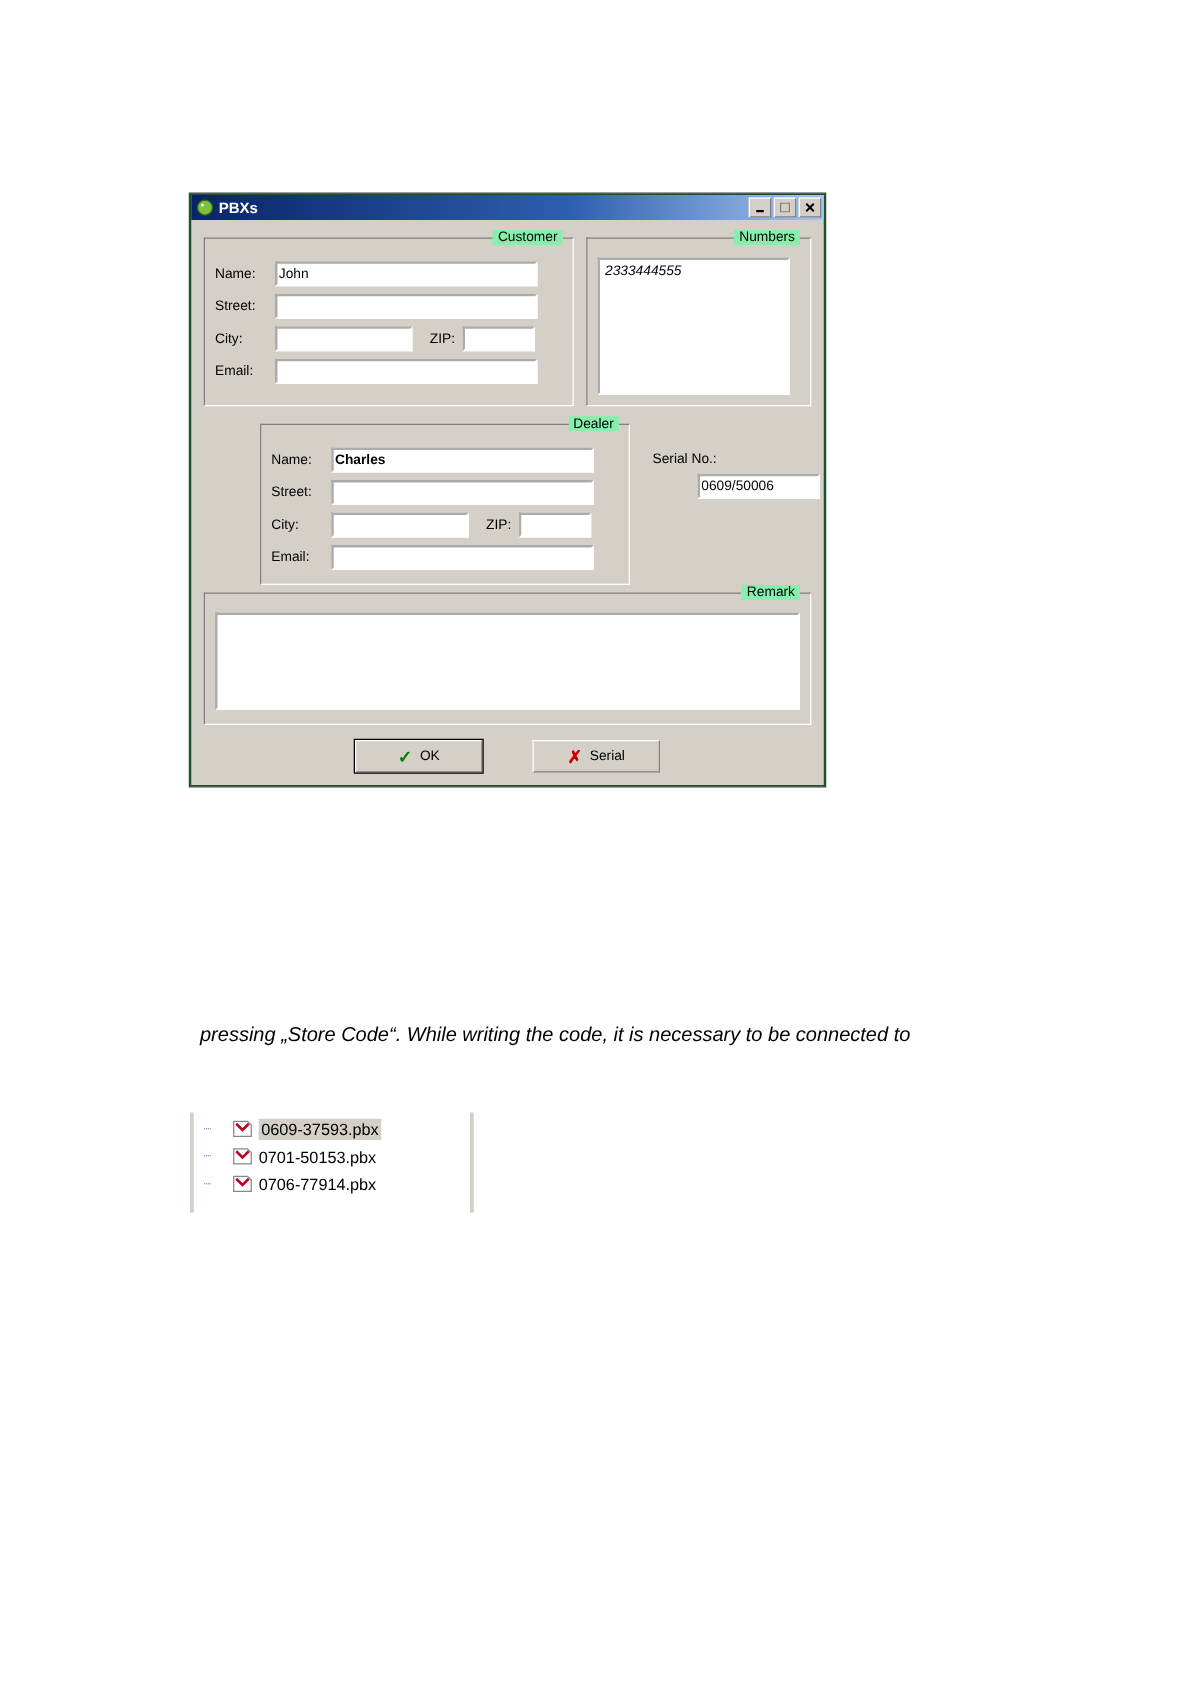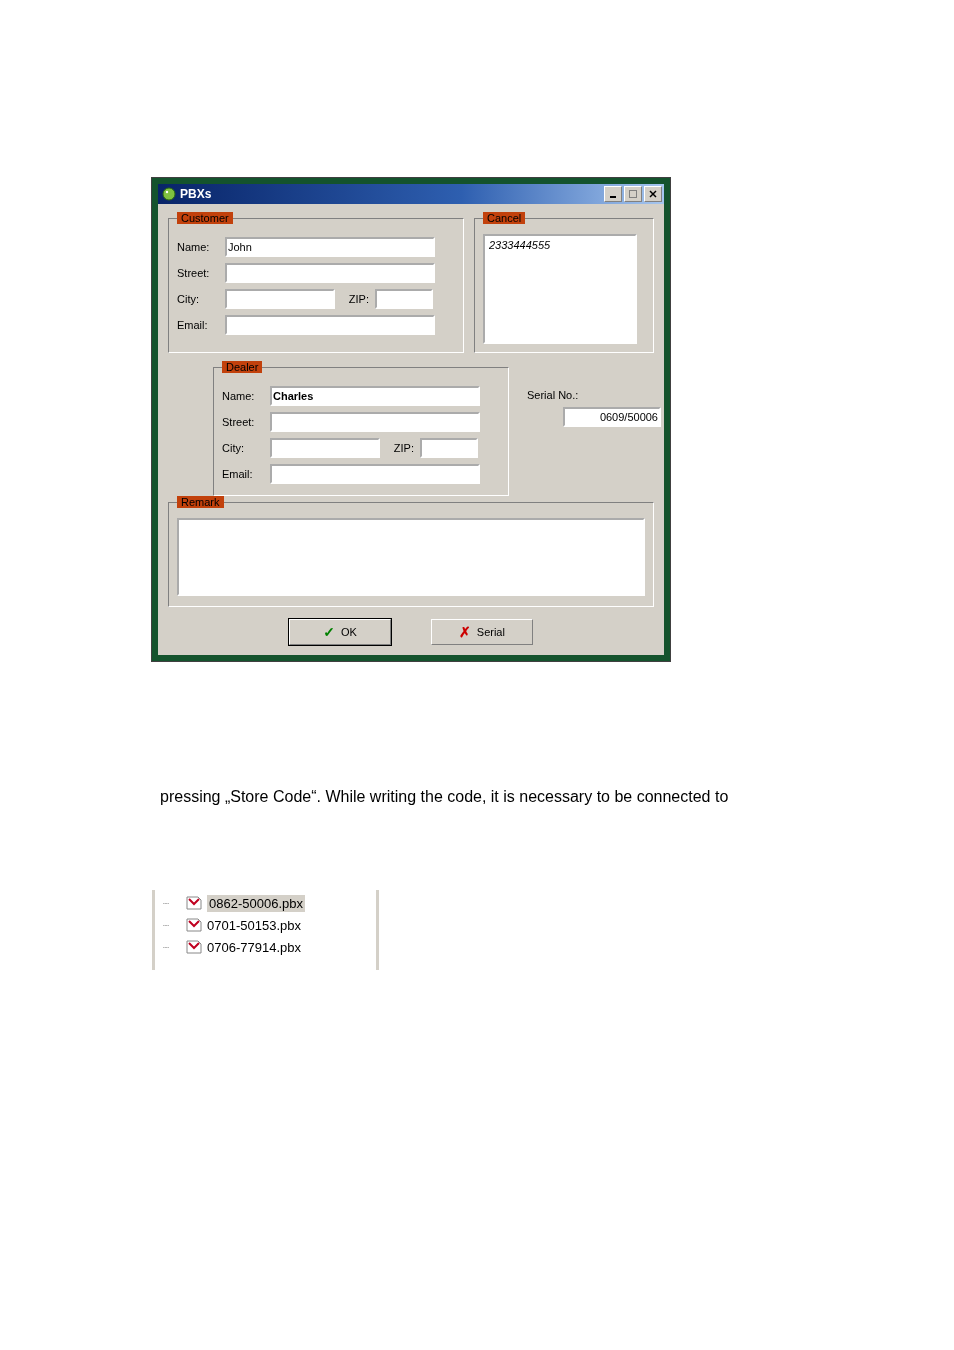--- a/index.html
+++ b/index.html
@@ -14,24 +14,24 @@
   }
   .page {
     position: relative;
     width: 954px;
     height: 1350px;
   }
   
   .dialog {
     position: absolute;
     left: 152px;
-    top: 178px;
+    top: 155px;
     width: 506px;
     background: #d4d0c8; 
-    border: 6px solid #14532d;
+    border: 1px solid #14532d;
     box-shadow: 0 0 0 1px #404040;
   }
   .titlebar {
     height: 20px;
     background: linear-gradient(to right, #082468, #2e5fb0 60%, #a6c6ef);
     color: #fff;
     display: flex;
     align-items: center;
     padding: 0 2px 0 4px;
     font-weight: bold;
@@ -71,23 +71,24 @@
     border-left-color: #808080;
     border-right-color: #fff;
     border-bottom-color: #fff;
     position: relative;
     margin: 0;
     padding: 10px 8px 8px 8px;
     background: #d4d0c8;
   }
   fieldset.group > legend {
     padding: 0 4px;
-    background: #c2410c;
-    color: #000;
-    font-size: 11px;
+    background: #86efac;
+    color: #000;
+    font-size: 11px;
+    text-align: right;
   }
 
   .row {
     display: flex;
     align-items: center;
     height: 26px;
     gap: 6px;
   }
   .lbl {
     width: 42px;
@@ -126,21 +127,21 @@
     grid-template-columns: 296px 1fr;
     column-gap: 10px;
     margin-top: 8px;
     margin-left: 45px;
   }
   .serial-area {
     padding: 10px 6px 0 6px;
     font-size: 11px;
   }
   .serial-area .serlabel { margin: 18px 0 6px 2px; }
-  .serial-area input.txt { width: 98px; margin-left: 38px; text-align: right; }
+  .serial-area input.txt { width: 98px; margin-left: 38px; }
 
   .remark-box {
     margin-top: 8px;
   }
   .remark-box textarea {
     width: 100%;
     height: 78px;
     resize: none;
     overflow-y: scroll;
   }
@@ -168,25 +169,26 @@
   .btn.default {
     outline: 1px solid #000;
   }
   .ok-glyph { color: #008000; font-weight: bold; font-size: 14px; }
   .cancel-glyph { color: #cc0000; font-weight: bold; font-size: 14px; }
 
   
   .body-text {
     position: absolute;
     left: 160px;
-    top: 788px;
+    top: 820px;
     width: 680px;
     font-family: Arial, Helvetica, sans-serif;
     font-size: 16px;
     color: #000;
+    font-style: italic;
   }
 
   
   .tree-snip {
     position: absolute;
     left: 152px;
     top: 890px;
     width: 227px;
     height: 80px;
     background: #fff;
@@ -271,21 +273,21 @@
             <span style="width:28px;text-align:right">ZIP:</span>
             <input class="txt" style="width: 58px;" value="">
           </div>
           <div class="row">
             <span class="lbl">Email:</span>
             <input class="txt" style="width: 210px;" value="">
           </div>
         </fieldset>
 
         <fieldset class="group numbers-box">
-          <legend>Cancel</legend>
+          <legend>Numbers</legend>
           <div class="listbox">
             <div>2333444555</div>
           </div>
         </fieldset>
       </div>
 
       <div class="mid-grid">
         <fieldset class="group">
           <legend>Dealer</legend>
           <div class="row">
@@ -336,21 +338,21 @@
 
   <div class="tree-snip">
     <div class="tree-item">
       <span class="tree-dots">┈</span>
       <span class="tree-icon">
         <svg viewBox="0 0 18 16" width="18" height="16">
           <path d="M2 2h11l3 3v9H2z" fill="#fff" stroke="#888"></path>
           <path d="M4 4l5 5 5-5" fill="none" stroke="#c00020" stroke-width="2"></path>
         </svg>
       </span>
-      <span class="sel">0862-50006.pbx</span>
+      <span class="sel">0609-37593.pbx</span>
     </div>
     <div class="tree-item">
       <span class="tree-dots">┈</span>
       <span class="tree-icon">
         <svg viewBox="0 0 18 16" width="18" height="16">
           <path d="M2 2h11l3 3v9H2z" fill="#fff" stroke="#888"></path>
           <path d="M4 4l5 5 5-5" fill="none" stroke="#c00020" stroke-width="2"></path>
         </svg>
       </span>
       <span>0701-50153.pbx</span>

